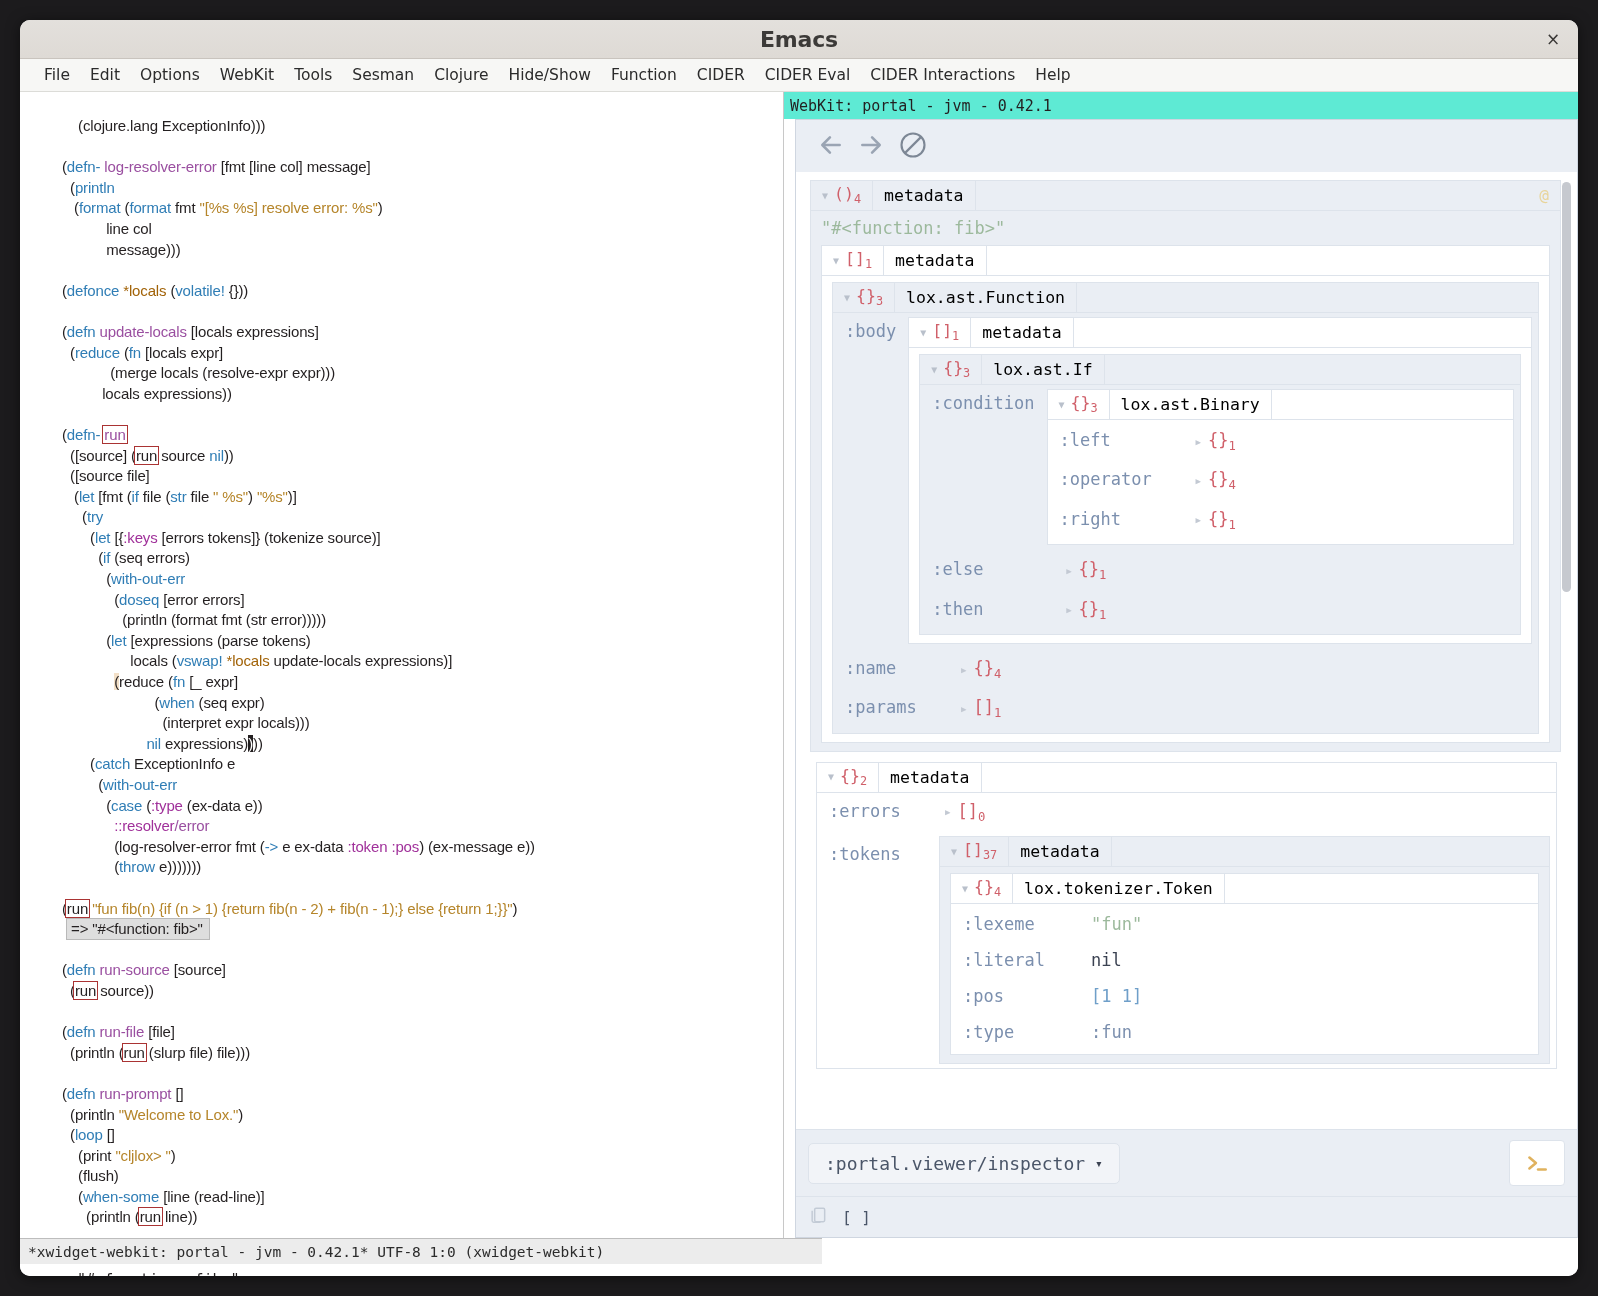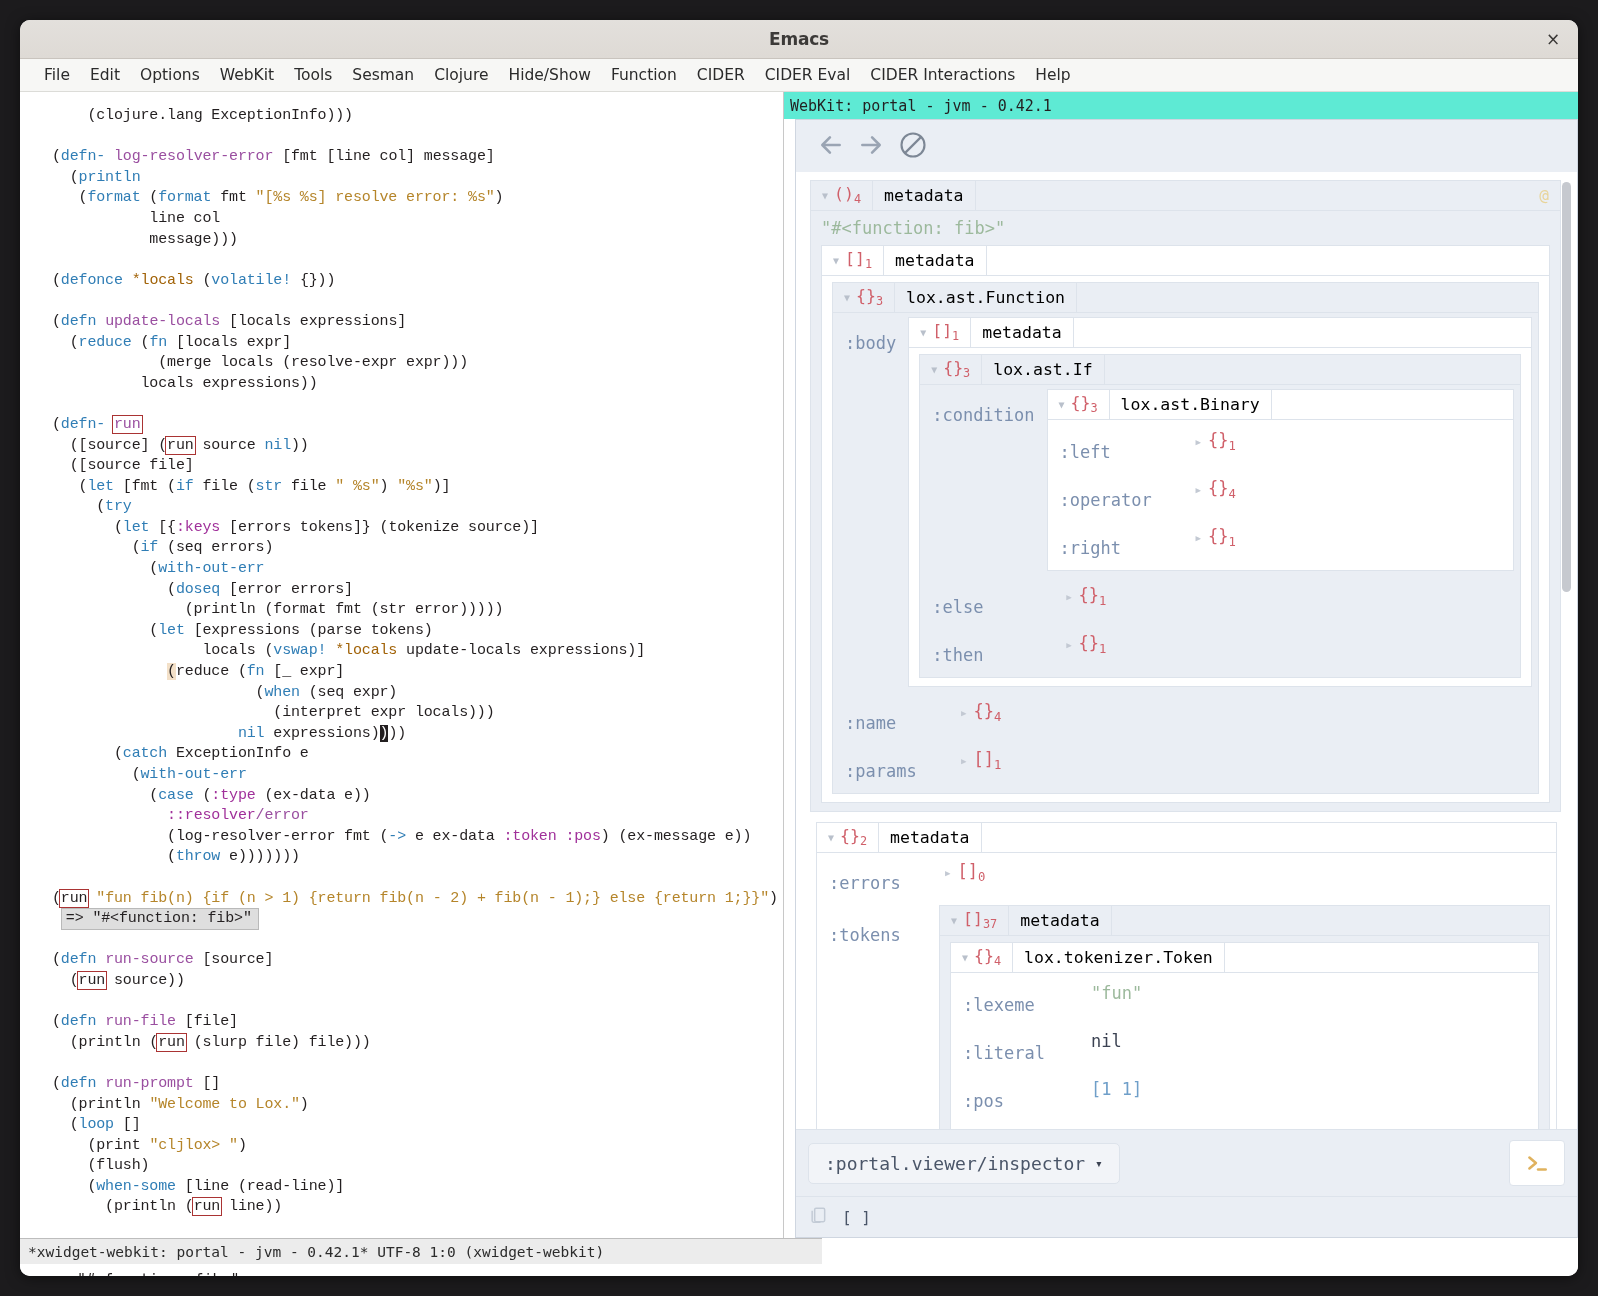--- a/index.html
+++ b/index.html
@@ -22,21 +22,21 @@
   
   #titlebar {
     position: relative;
     height: 38px;
     background: linear-gradient(180deg,#e3e0dc 0%, #dedad5 100%);
     border-bottom: 1px solid #c9c4be;
     display: flex; align-items: center; justify-content: center;
   }
   #titlebar .title {
     font-family: "DejaVu Sans", sans-serif;
-    font-size: 17px; font-weight: 700; color: #3c3a38;
+    font-size: 22px; font-weight: 700; color: #3c3a38;
     letter-spacing: -0.2px;
   }
   #titlebar .closebtn {
     position: absolute; right: 14px; top: 50%;
     transform: translateY(-50%);
     width: 22px; height: 22px;
     display: flex; align-items: center; justify-content: center;
     font-size: 17px; color: #3a3836; font-weight: 400;
     cursor: pointer;
   }
@@ -68,22 +68,22 @@
     border-right: 1px solid #c8c8c8;
     display: flex; flex-direction: column;
   }
   #codearea {
     flex: 1;
     overflow: hidden;
     position: relative;
     padding: 6px 0 0 0;
   }
   pre.code {
-    margin: 8px;
-    font-family: Liberation Mono, monospace;
+    margin: 18px;
+    font-family: Liberation Sans, sans-serif;
     font-size: 15px;
     line-height: 20.6px;
     color: #231f20;
     white-space: pre;
     padding-left: 24px;
     letter-spacing: -0.15px;
   }
   .kw   { color: #2f7db5; }            
   .fnm  { color: #9a4fa0; }            
   .str  { color: #b5852a; }            
@@ -207,21 +207,21 @@
   .coll { color: #d0606a; font-family: "DejaVu Sans Mono", monospace; }
   .coll sub { font-size: 0.72em; color: #d0606a; }
   .atglyph { color: #e8d49a; font-family: "DejaVu Sans Mono", monospace; font-size: 16px; }
   .strval {
     color: #9cb99c; font-family: "DejaVu Sans Mono", monospace;
     font-size: 17px; padding: 7px 10px;
   }
   .kvrow { display: flex; align-items: flex-start; }
   .kvkey {
     color: #7b8fae; font-family: "DejaVu Sans Mono", monospace;
-    font-size: 17px; padding: 8px 10px 8px 12px; white-space: nowrap; margin-top: 12px;
+    font-size: 17px; padding: 8px 10px 8px 12px; white-space: nowrap;
   }
   .kvval {
     font-family: "DejaVu Sans Mono", monospace; font-size: 17px;
     padding: 8px 6px; display: flex; align-items: center; gap: 7px;
   }
   .kvval.grow { flex: 1; }
   .caret-r { color: #c3c9d3; font-size: 9px; user-select: none; cursor: pointer; }
   .num { color: #6f9fc9; }
   .sval { color: #9cb99c; }
   .nilval { color: #3b4252; }

